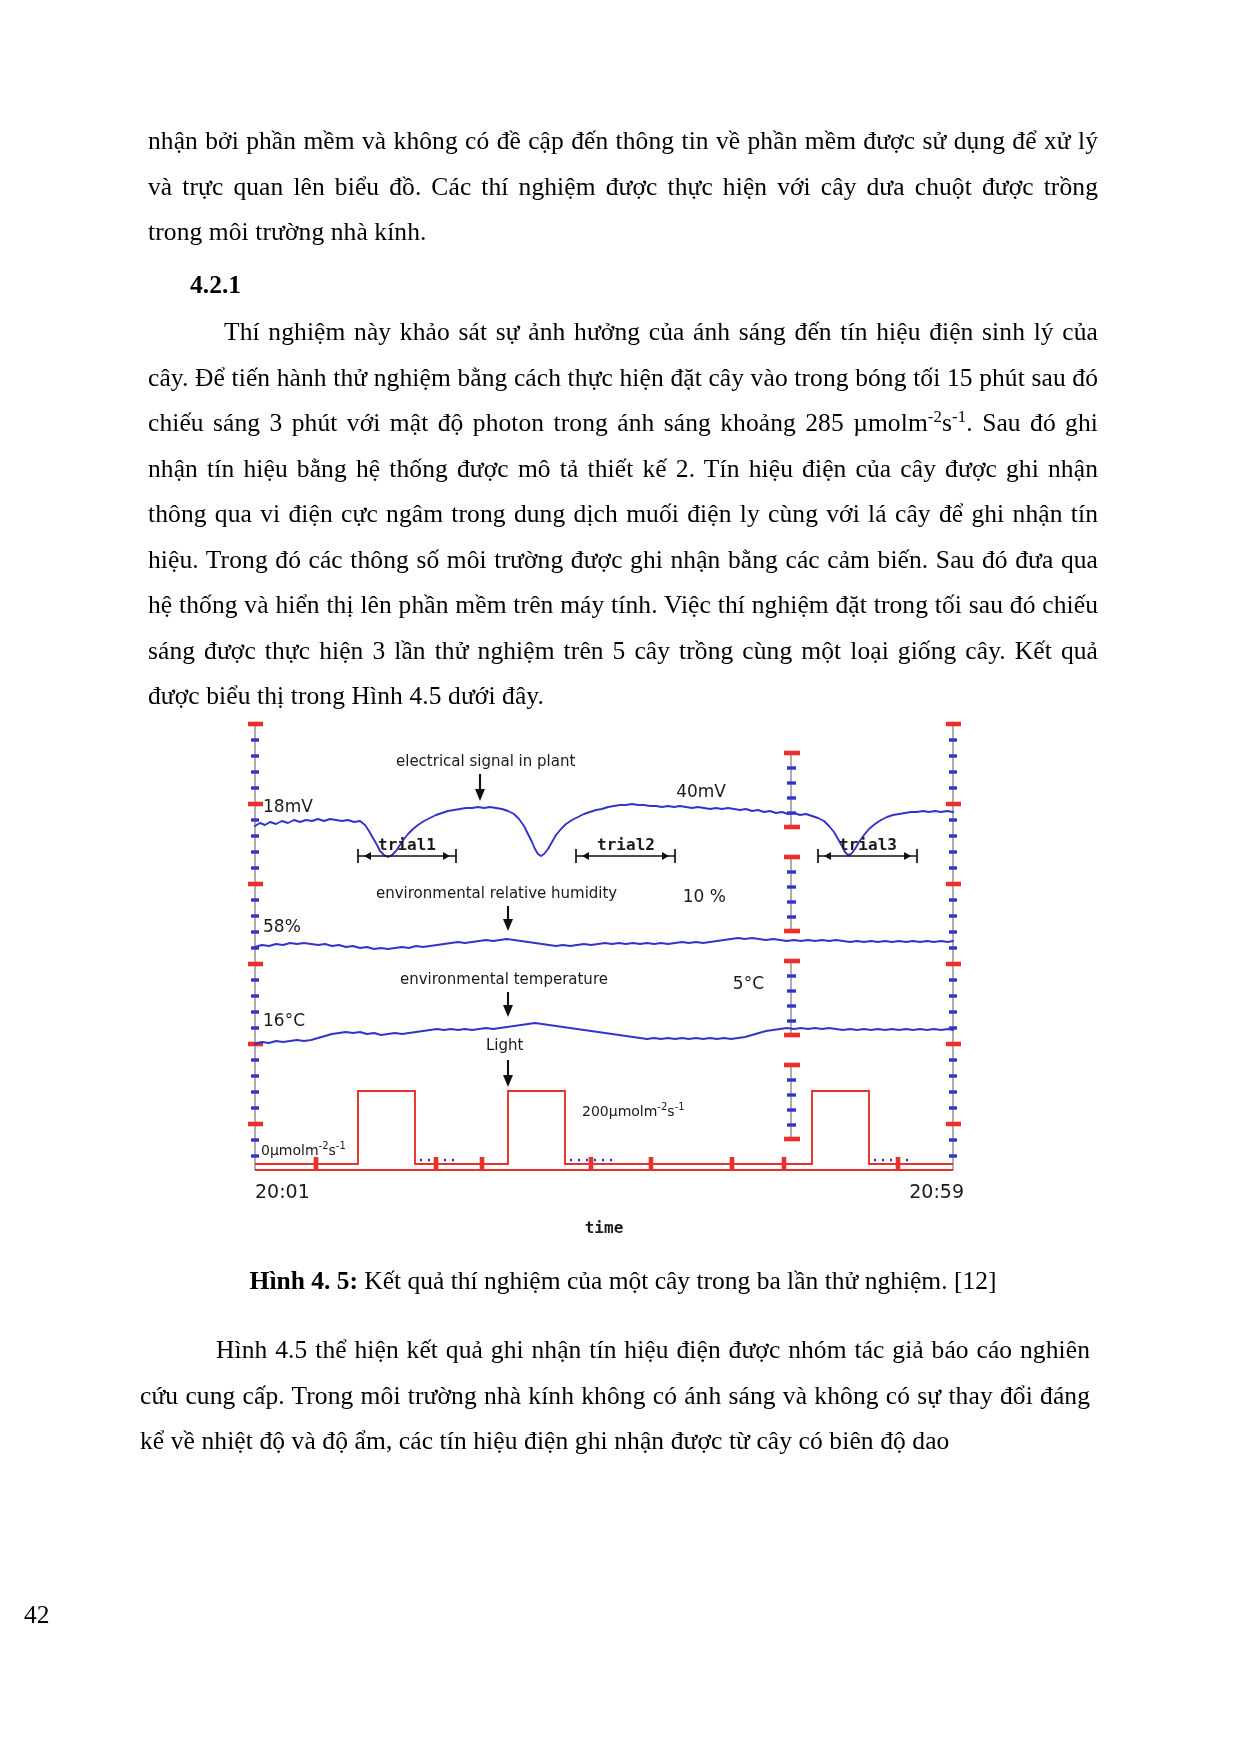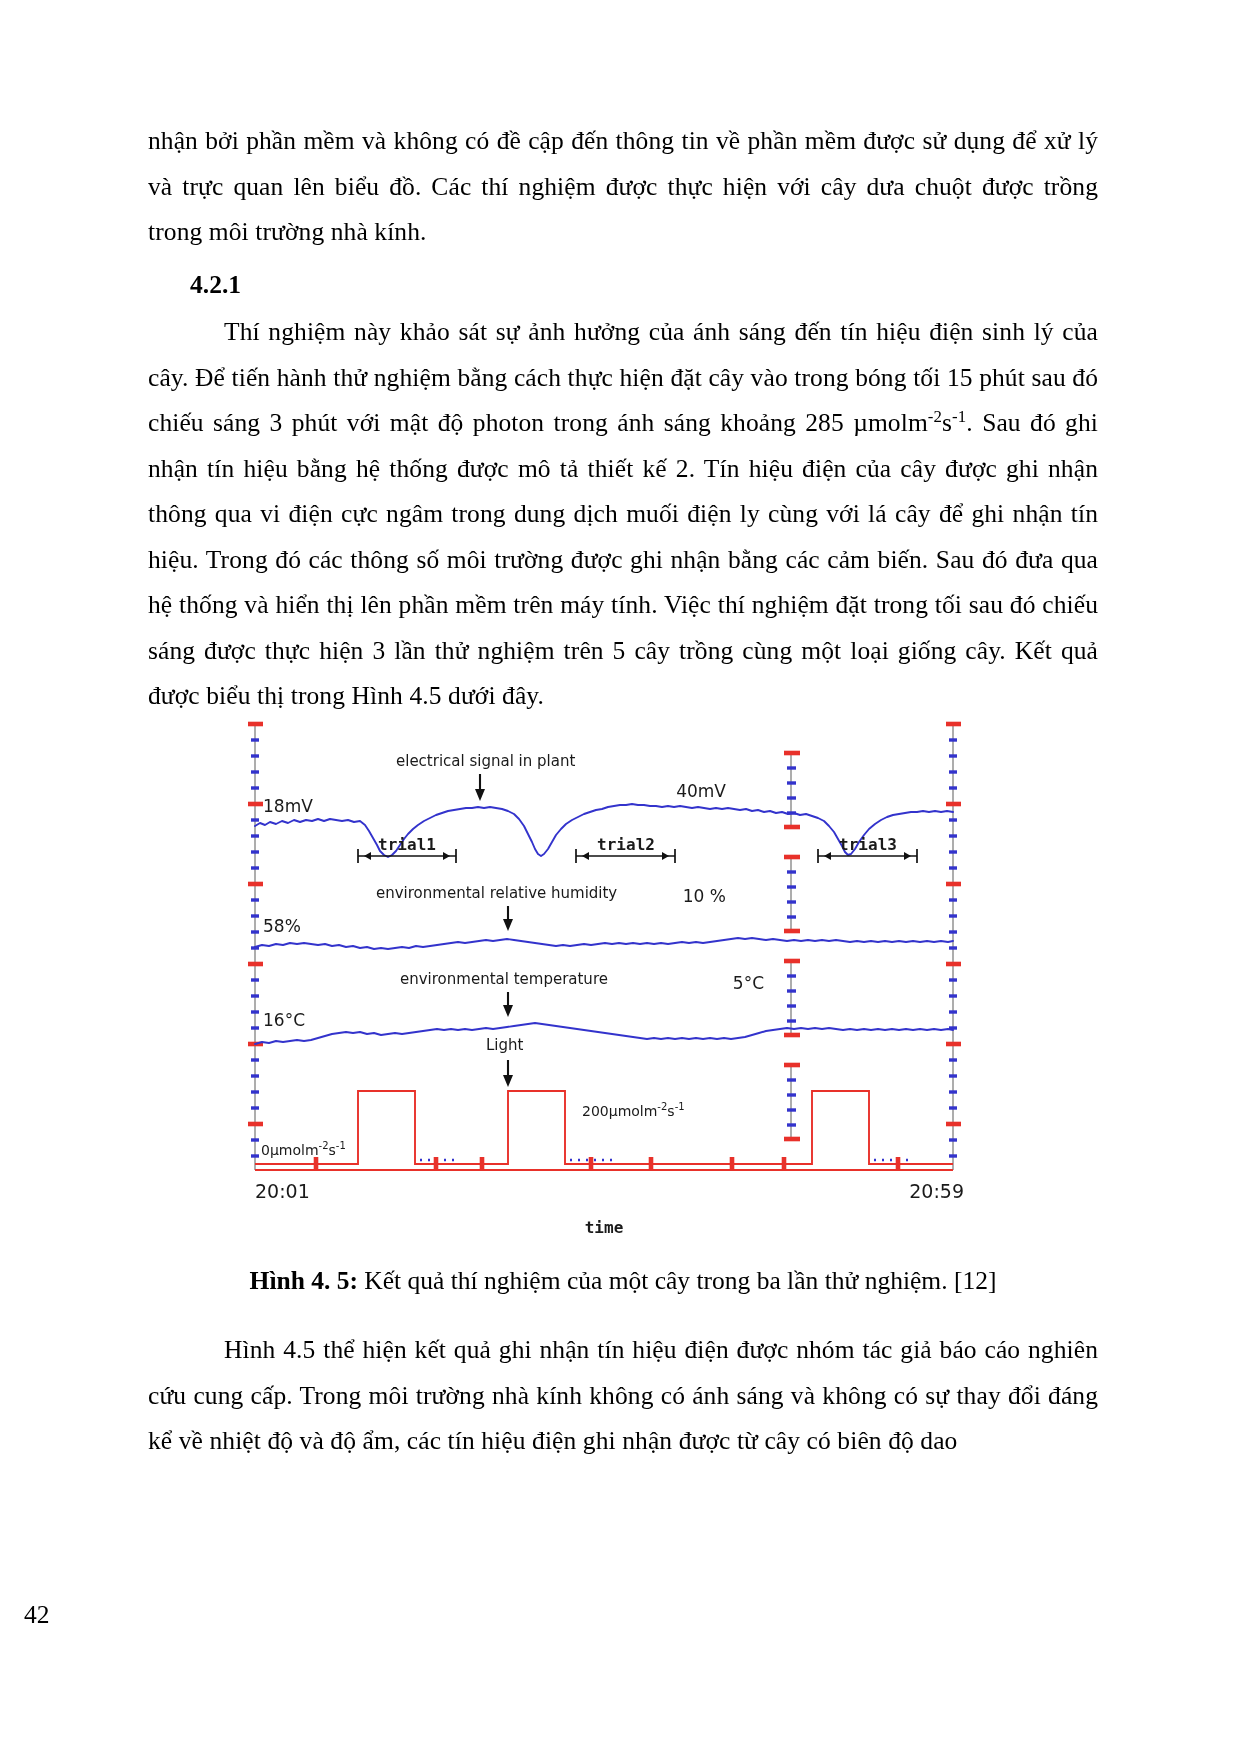--- a/index.html
+++ b/index.html
@@ -79,21 +79,21 @@
     top: 1261px;
     width: 950px;
     text-align: center;
     font-size: 25.5px;
     line-height: 40px;
   }
   .fig-caption .cap-label { font-weight: bold; }
 
   .tail-col {
     position: absolute;
-    left: 148px;
+    left: 140px;
     top: 1327px;
     width: 950px;
   }
 
   .page-number {
     position: absolute;
     left: 0;
     top: 1600px;
     width: 1241px;
     text-align: left;

